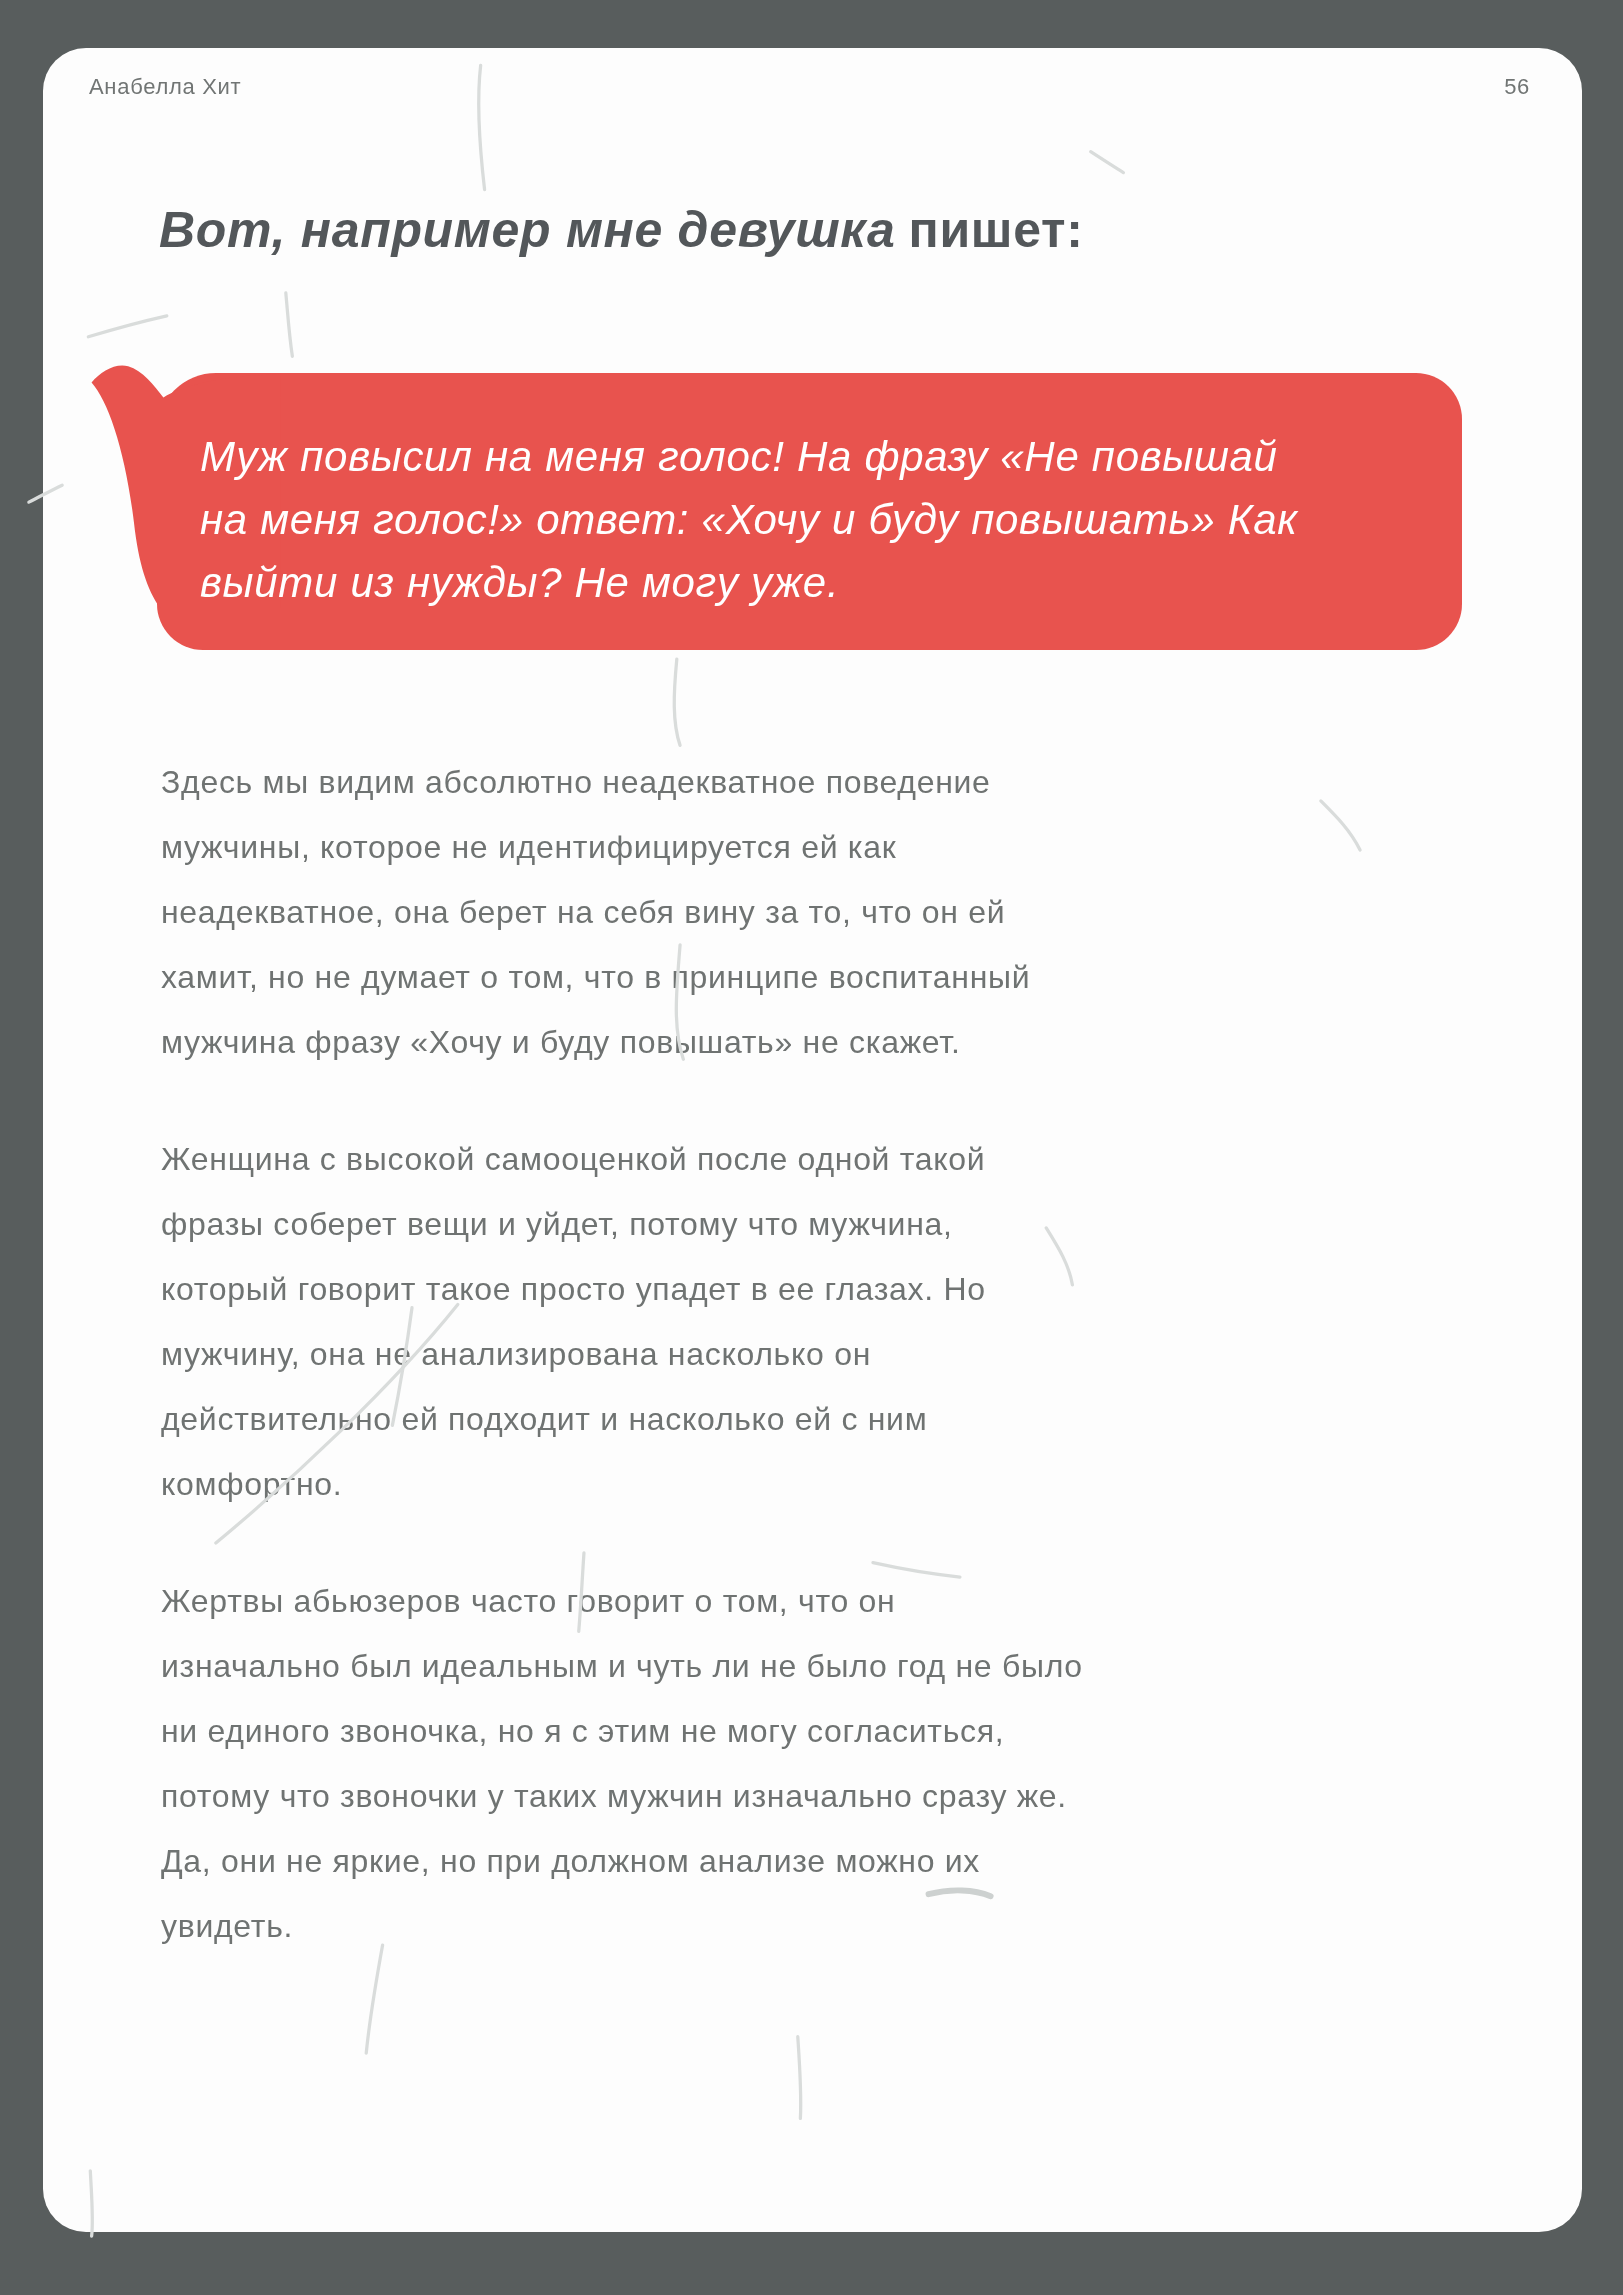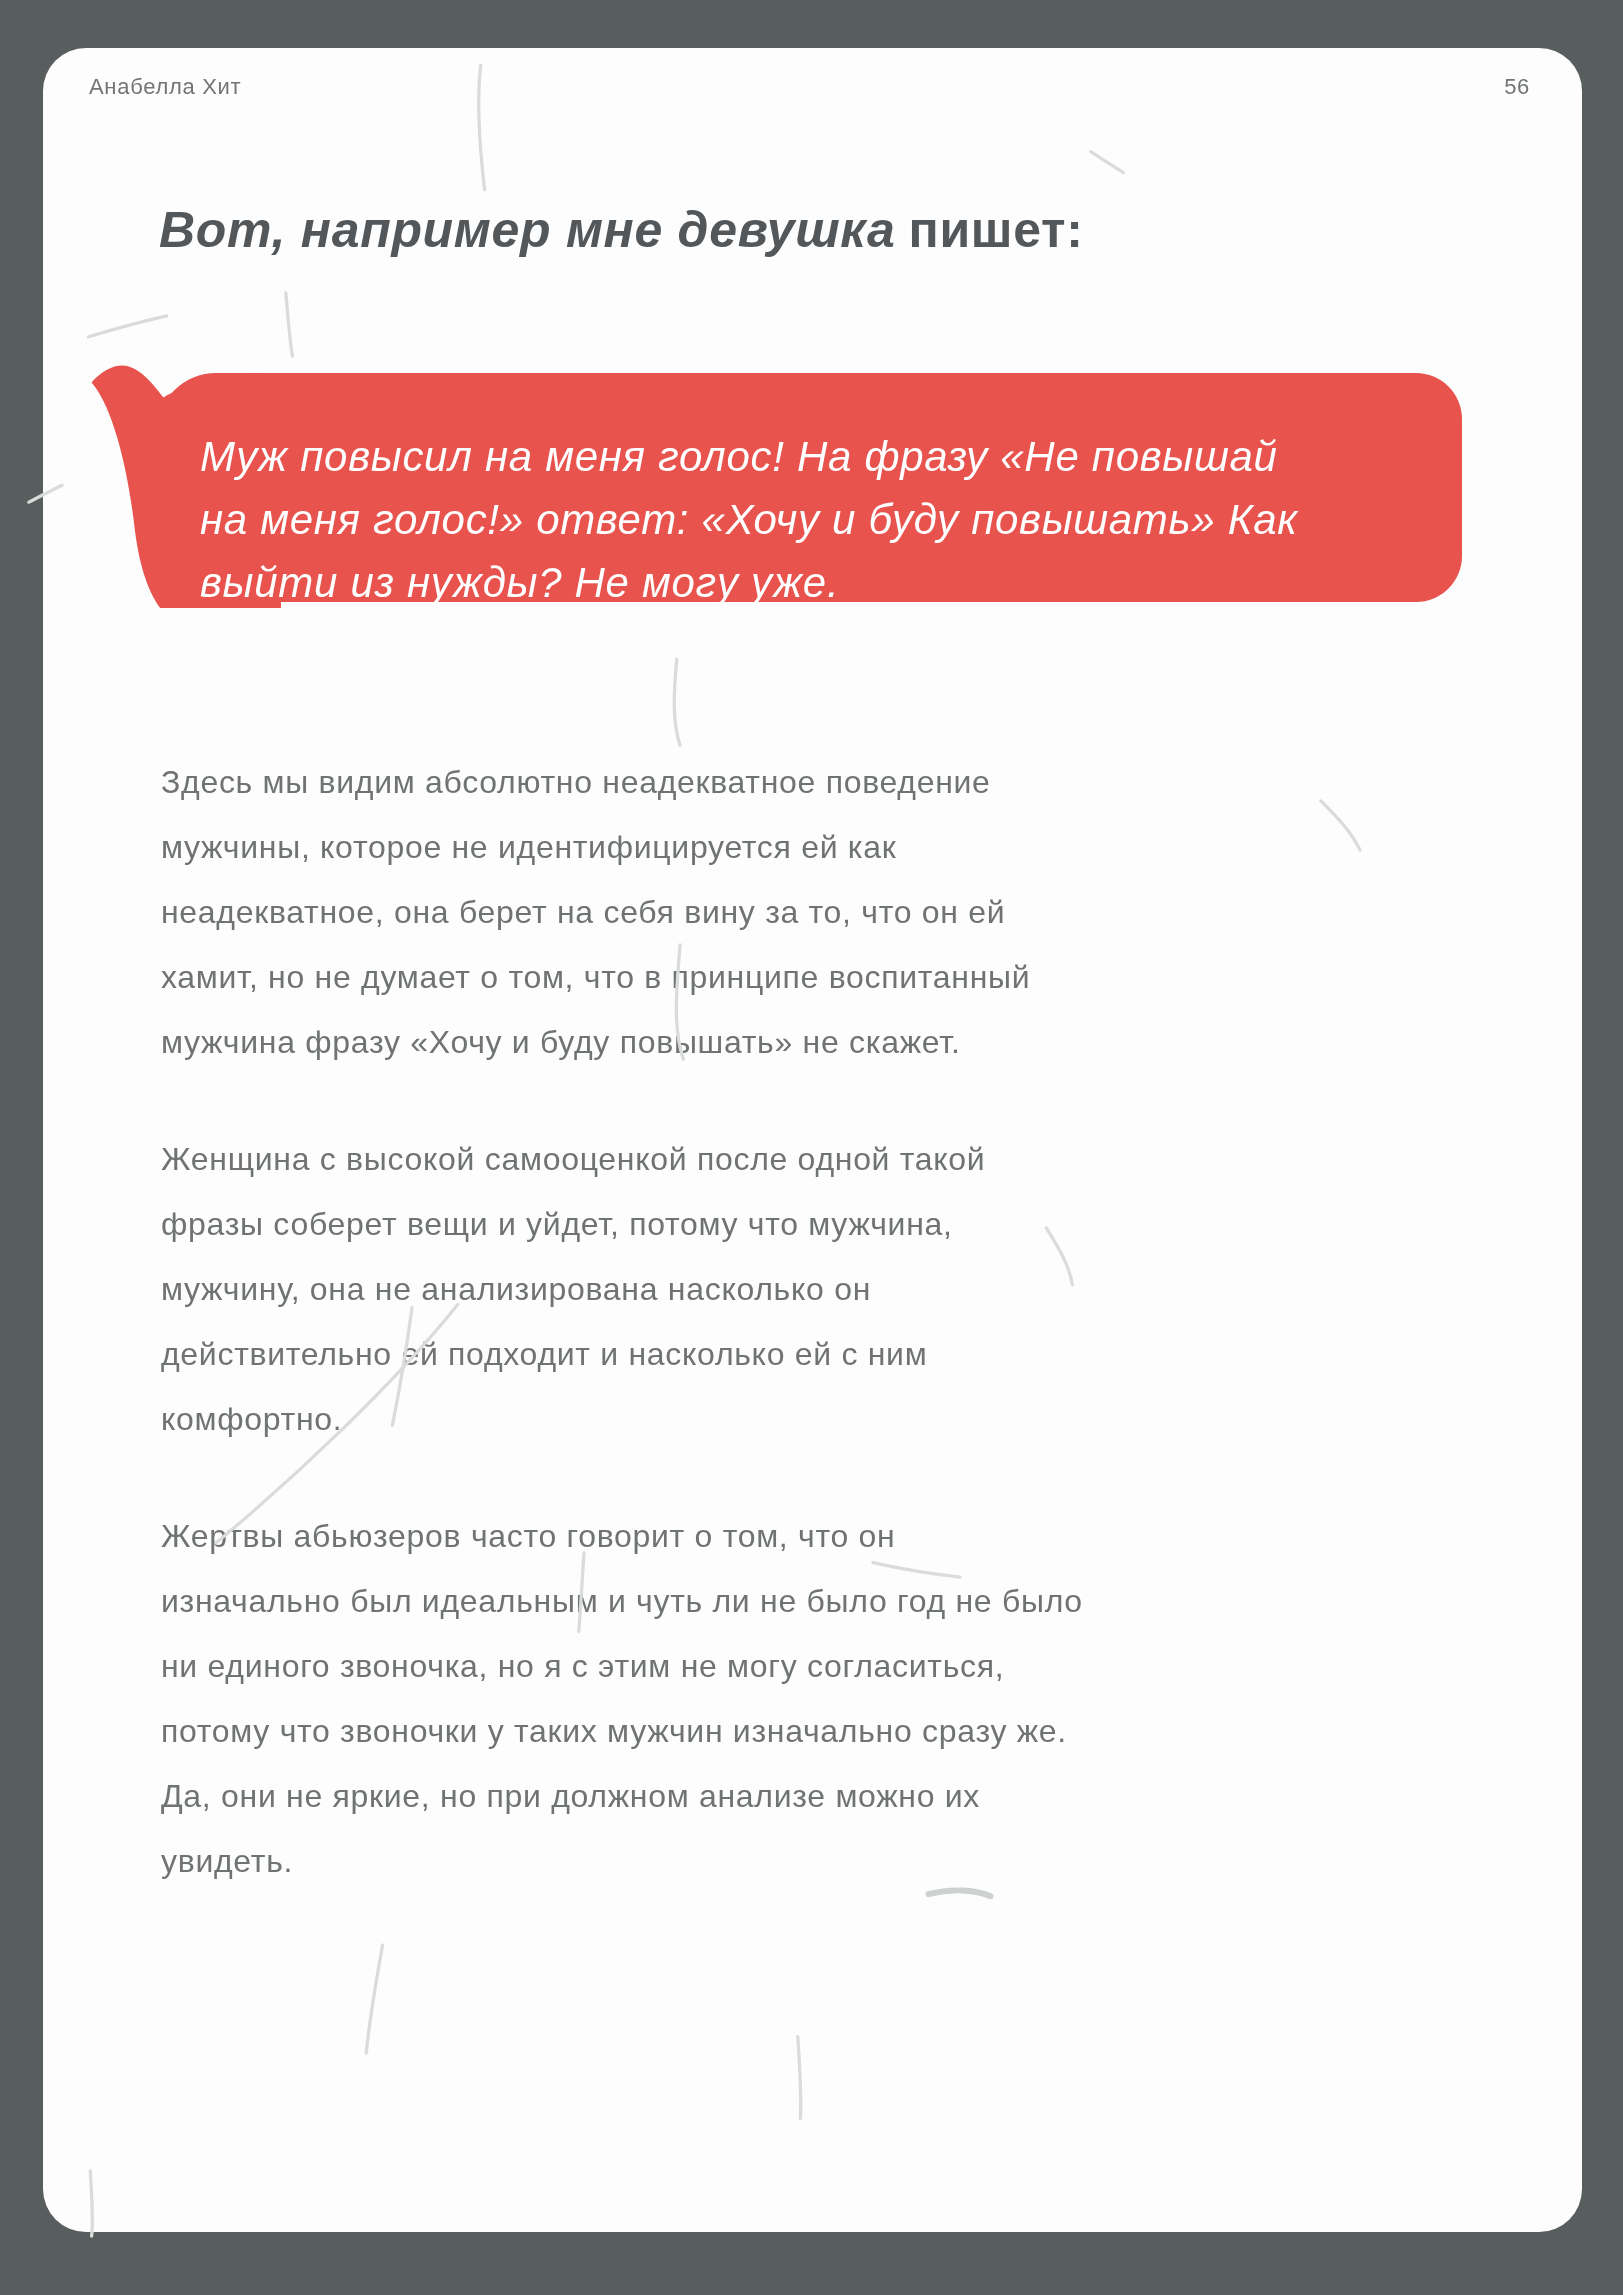--- a/index.html
+++ b/index.html
@@ -23,21 +23,21 @@
     font-size:22px;color:#717574;letter-spacing:0.7px;
   }
   .heading{
     position:absolute;left:116px;top:153px;margin:0;
     font-size:50px;font-weight:700;color:#53575A;letter-spacing:0.7px;
     white-space:nowrap;
   }
   .heading .it{font-style:italic;margin-top:24px;}
   .heading .up{font-style:normal;margin-left:13px;}
   .bubble{
-    position:absolute;left:114px;top:325px;width:1305px;height:229px;
+    position:absolute;left:114px;top:325px;width:1305px;height:277px;
     background:#E8534E;
     border-radius:59px 46px 46px 46px;
   }
   .bubble-tail{
     position:absolute;left:-72px;top:-12.4px;width:196px;height:307px;
     display:block;
   }
   .bubble-text{
     position:absolute;left:43px;top:52px;right:39px;
     font-size:42px;line-height:63px;font-style:italic;color:#FFFFFF;
@@ -86,20 +86,21 @@
     <div class="para">
       <div class="line">Здесь мы видим абсолютно неадекватное поведение</div>
       <div class="line">мужчины, которое не идентифицируется ей как</div>
       <div class="line">неадекватное, она берет на себя вину за то, что он ей</div>
       <div class="line">хамит, но не думает о том, что в принципе воспитанный</div>
       <div class="line">мужчина фразу «Хочу и буду повышать» не скажет.</div>
     </div>
     <div class="para">
       <div class="line">Женщина с высокой самооценкой после одной такой</div>
       <div class="line">фразы соберет вещи и уйдет, потому что мужчина,</div>
+      <div class="line">который говорит такое просто упадет в ее глазах. Но</div>
       <div class="line">мужчину, она не анализирована насколько он</div>
       <div class="line">действительно ей подходит и насколько ей с ним</div>
       <div class="line">комфортно.</div>
     </div>
     <div class="para">
       <div class="line">Жертвы абьюзеров часто говорит о том, что он</div>
       <div class="line">изначально был идеальным и чуть ли не было год не было</div>
       <div class="line">ни единого звоночка, но я с этим не могу согласиться,</div>
       <div class="line">потому что звоночки у таких мужчин изначально сразу же.</div>
       <div class="line">Да, они не яркие, но при должном анализе можно их</div>

